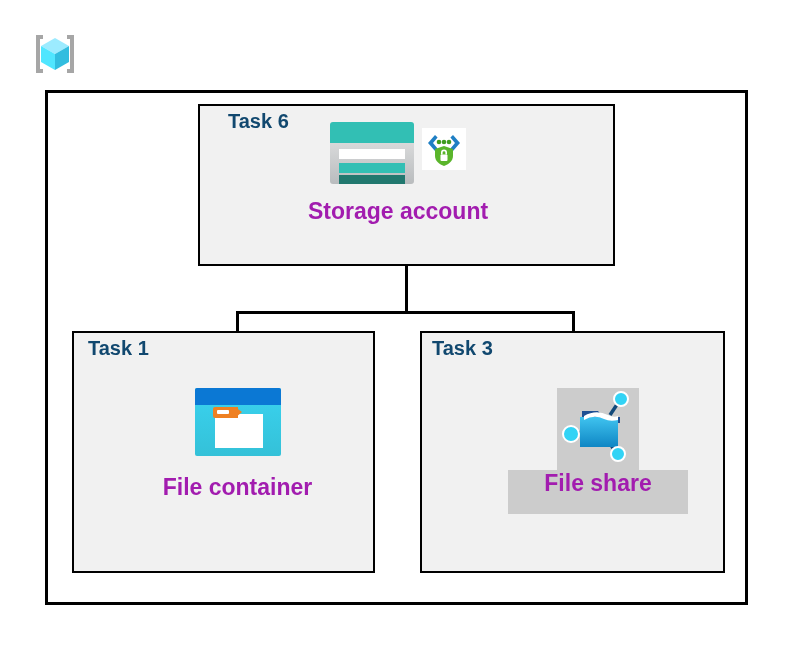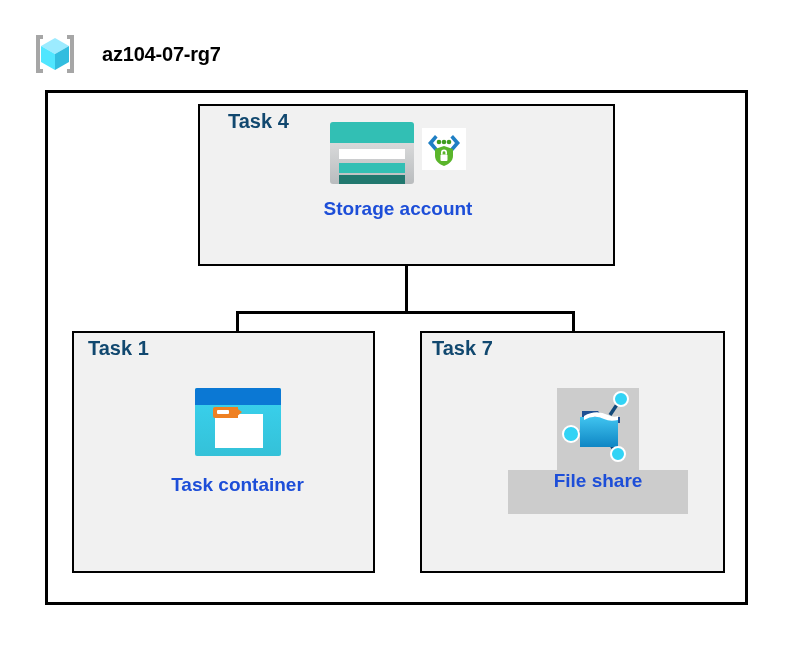--- a/index.html
+++ b/index.html
@@ -88,23 +88,23 @@
   #conn-v-right { left: 572px; top: 311px; width: 3px;   height: 72px; }
 
   
   .node {
     position: absolute;
     display: flex;
     flex-direction: column;
     align-items: center;
   }
   .node-caption {
-    font-size: 19px;
+    font-size: 23px;
     font-weight: bold;
-    color: #1d4ed8;
+    color: #a21caf;
     white-space: nowrap;
   }
 
   
   #node-storage { left: 293px; top: 122px; width: 210px; }
   .storage-row {
     display: flex;
     align-items: flex-start;
     justify-content: center;
     width: 100%;
@@ -228,32 +228,31 @@
 
         <path d="M37 6 L44 6 L44 44 L37 44 L37 40 L40 40 L40 10 L37 10 Z" fill="#a6a6a6"></path>
 
         <path d="M25 9 L39 17 L25 25 L11 17 Z" fill="#9cebff"></path>
 
         <path d="M11 17 L25 25 L25 41 L11 33 Z" fill="#50e6ff"></path>
 
         <path d="M39 17 L39 33 L25 41 L25 25 Z" fill="#32bddf"></path>
       </svg>
     </span>
-    <span class="rg-title">az104-07-rg7</span>
   </div>
 
   <div class="outer-box"></div>
 
   <div class="conn" id="conn-v-top"></div>
   <div class="conn" id="conn-h-mid"></div>
   <div class="conn" id="conn-v-left"></div>
   <div class="conn" id="conn-v-right"></div>
 
   <div class="task-box" id="task1-box"></div>
-  <div class="task-label" id="task1-label">Task 4</div>
+  <div class="task-label" id="task1-label">Task 6</div>
 
   <div class="node" id="node-storage">
     <div class="storage-row">
       <span class="storage-icon">
         <span class="bar-head"></span>
         <span class="bar bar-w"></span>
         <span class="bar bar-t"></span>
         <span class="bar bar-d"></span>
       </span>
       <span class="secure-icon">
@@ -281,25 +280,25 @@
   <div class="task-box" id="task2-box"></div>
   <div class="task-label" id="task2-label">Task 1</div>
 
   <div class="node" id="node-blob">
     <span class="blob-icon">
       <span class="blob-head"></span>
       <span class="blob-doc"></span>
       <span class="blob-tab"></span>
       <span class="blob-tab-slot"></span>
     </span>
-    <div class="node-caption">Task container</div>
+    <div class="node-caption">File container</div>
   </div>
 
   <div class="task-box" id="task3-box"></div>
-  <div class="task-label" id="task3-label">Task 7</div>
+  <div class="task-label" id="task3-label">Task 3</div>
 
   <div class="node" id="node-fileshare">
     <span class="fileshare-iconwrap">
       <span>
         <svg width="76" height="76" viewBox="0 0 76 76" aria-hidden="true">
 
           <line x1="16" y1="44" x2="34" y2="42" stroke="#12497a" stroke-width="3.5"></line>
           <line x1="58" y1="14" x2="50" y2="26" stroke="#12497a" stroke-width="3.5"></line>
           <line x1="55" y1="62" x2="47" y2="50" stroke="#12497a" stroke-width="3.5"></line>
 

